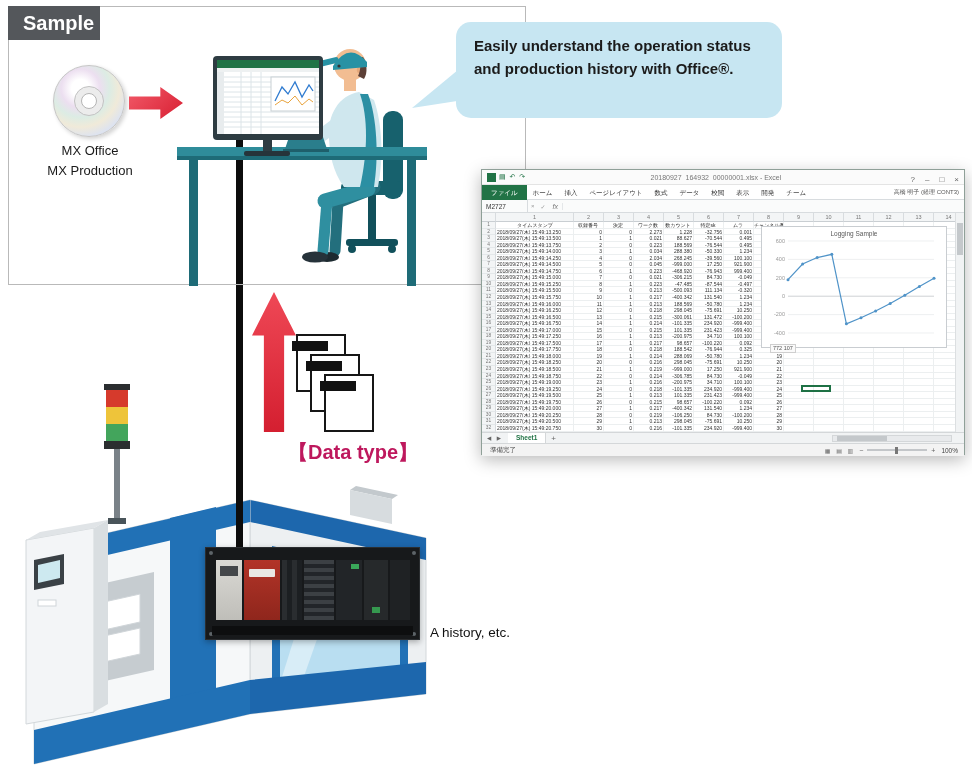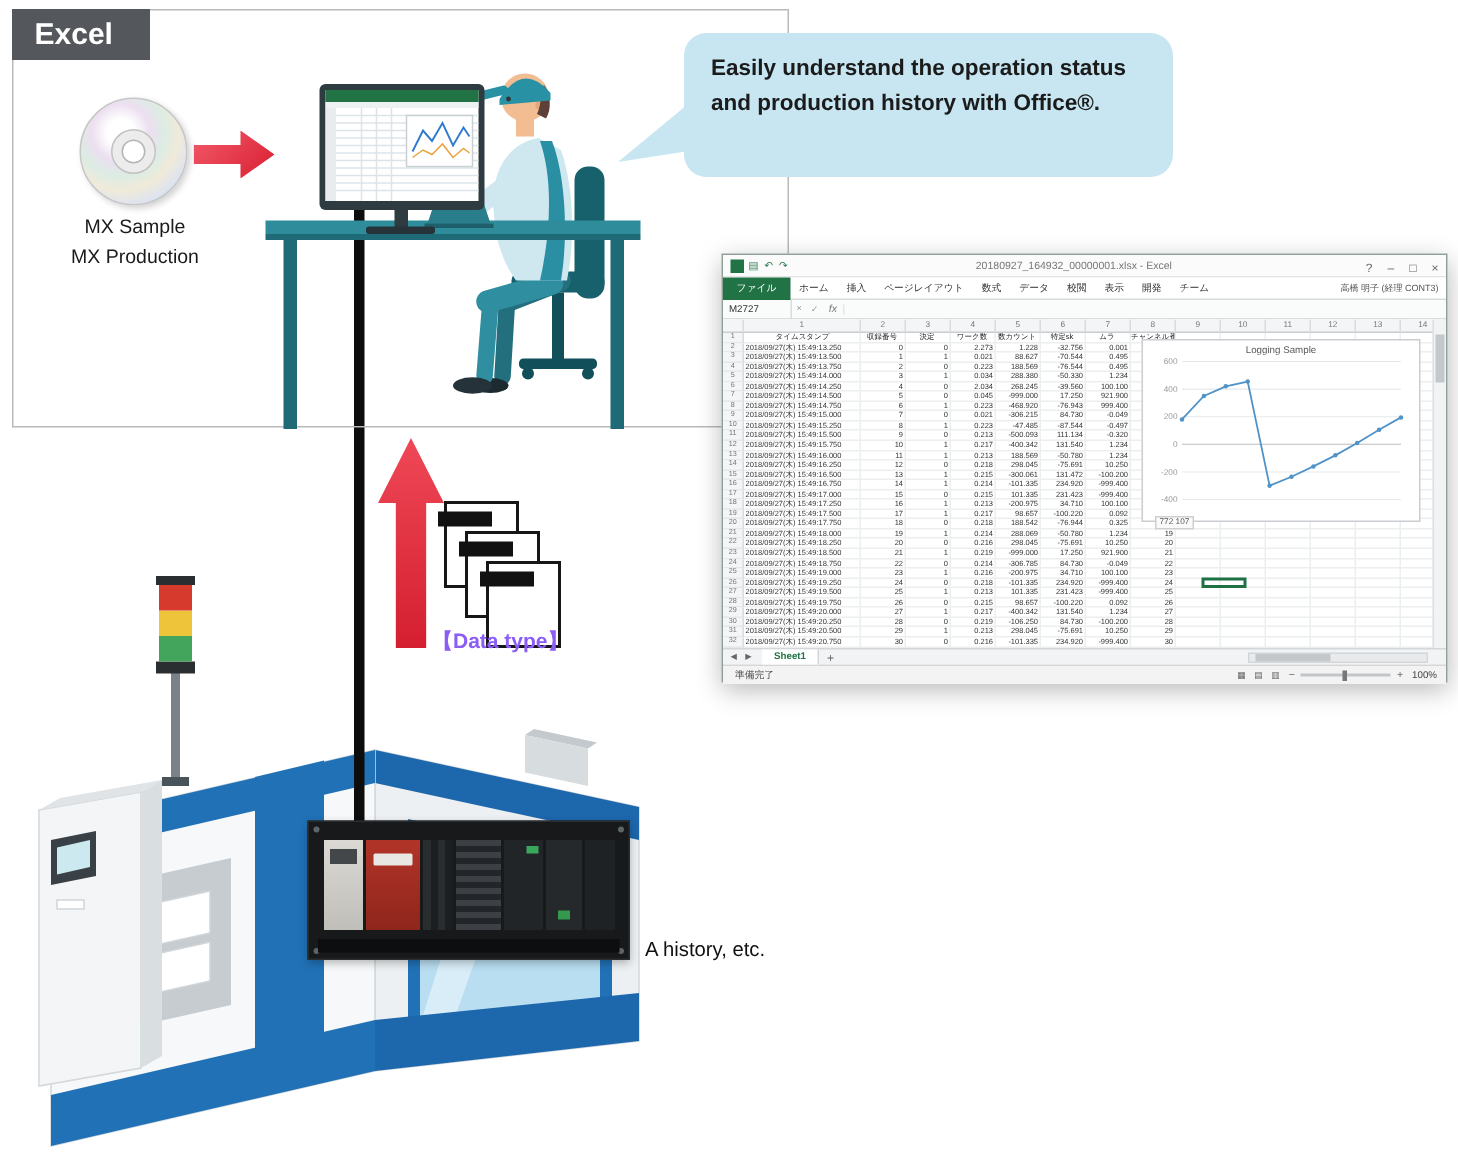--- a/index.html
+++ b/index.html
@@ -26,21 +26,21 @@
   .cable{position:absolute;left:236px;top:138px;width:7px;height:414px;background:#0d0d0d;z-index:3;}
   .up-arrow{position:absolute;left:252px;top:292px;width:44px;height:140px;z-index:4;
     background:linear-gradient(180deg,#ef4856,#d41f30);
     clip-path:polygon(50% 0,100% 31%,73% 31%,73% 100%,27% 100%,27% 31%,0 31%);}
   .docs{position:absolute;left:296px;top:334px;width:104px;height:102px;z-index:4;}
   .doc{position:absolute;width:50px;height:58px;background:#fff;border:2px solid #161616;}
   .doc .doc-bar{position:absolute;left:-6px;top:5px;width:36px;height:10px;background:#111;}
   .doc.d1{left:0;top:0;}
   .doc.d2{left:14px;top:20px;}
   .doc.d3{left:28px;top:40px;}
-  .datatype{position:absolute;left:288px;top:416px;z-index:4;font-size:14px;font-weight:700;color:#8b5cf6;line-height:1.6;}
+  .datatype{position:absolute;left:288px;top:436px;z-index:4;font-size:20px;font-weight:700;color:#be185d;line-height:1.6;}
 
   
   .machine{position:absolute;left:18px;top:378px;z-index:2;}
 
   
   .plc{position:absolute;left:205px;top:547px;width:215px;height:93px;background:#17191b;border:1px solid #2a2d30;z-index:5;box-shadow:0 2px 6px rgba(0,0,0,.3);}
   .plc-mod{position:absolute;top:12px;height:60px;}
   .m1{left:10px;width:26px;background:linear-gradient(180deg,#dad9d4,#bfbeb9);}
   .m1::before{content:"";position:absolute;left:4px;top:6px;right:4px;height:10px;background:#44474a;}
   .m2{left:38px;width:36px;background:linear-gradient(180deg,#b23428,#8f261c);}
@@ -114,28 +114,28 @@
   .xl-zoomtrack{width:60px;height:2px;background:#c3c6c9;position:relative;flex:none;}
   .xl-zoomthumb{position:absolute;left:28px;top:-2.5px;width:3px;height:7px;background:#777;}
   .xl-zoom{font-size:6.5px;color:#444;padding:0 6px 0 2px;flex:none;}
 </style>
 </head>
 <body>
 
 <div class="canvas">
 
   <div class="office-box">
-    <div class="office-label">Excel</div>
+    <div class="office-label">Sample</div>
 
     <div class="cd">
       <div class="cd-ring"></div>
       <div class="cd-hole"></div>
     </div>
     <div class="cd-label">
-      <div>MX Sample</div>
+      <div>MX Office</div>
       <div>MX Production</div>
     </div>
     <div class="arrow-right"></div>
 
     <svg class="office-scene" width="260" height="270" viewBox="0 0 260 270">
       <g>
         <rect x="212" y="90" width="20" height="88" rx="9" fill="#17616d"></rect>
         <rect x="170" y="160" width="62" height="14" rx="6" fill="#17616d"></rect>
         <rect x="197" y="174" width="8" height="46" fill="#11505b"></rect>
         <rect x="175" y="218" width="52" height="7" rx="3" fill="#11505b"></rect>

